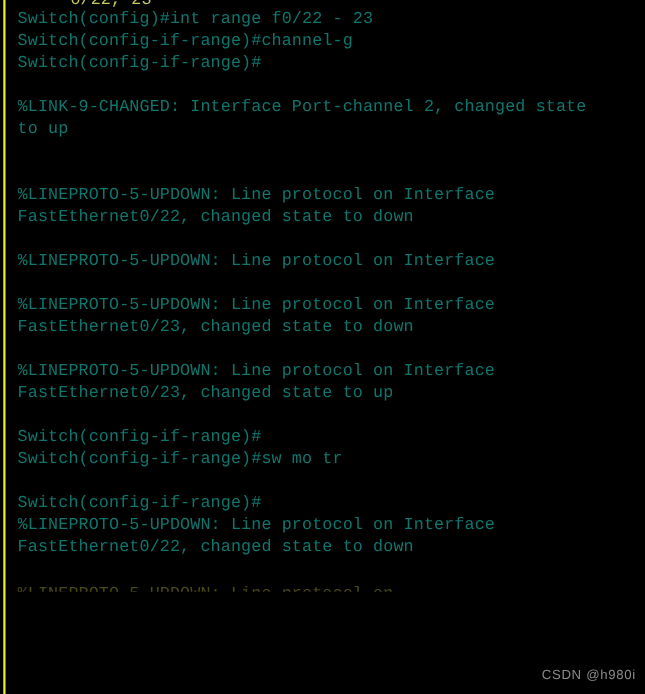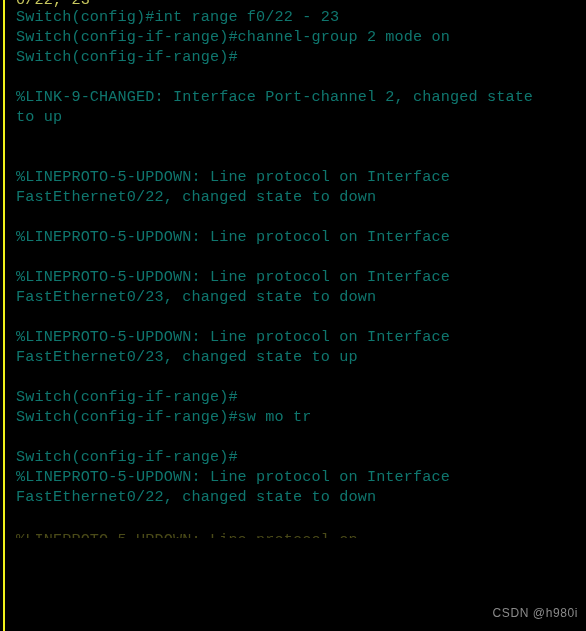--- a/index.html
+++ b/index.html
@@ -47,20 +47,21 @@
     color: #0f766e;
     white-space: pre;
     overflow: hidden;
   }
 
   
   #console-output li.clipped-top {
     height: 7px;
     line-height: 0px;
     color: #c9c95e;
+    margin-left: 48px;
   }
 
   
   #console-output li.clipped-bottom {
     height: 11px;
     line-height: 26px;
     color: #4a4a18;
   }
 
   #console-output li.blank {
@@ -82,21 +83,21 @@
 </head>
 <body>
 
 <div id="terminal-window">
 
   <div id="left-rail"></div>
 
   <ul id="console-output">
       <li class="clipped-top">0/22, 23</li>
       <li>Switch(config)#int range f0/22 - 23</li>
-      <li>Switch(config-if-range)#channel-group 2 mode on</li>
+      <li>Switch(config-if-range)#channel-g</li>
       <li>Switch(config-if-range)#</li>
       <li class="blank"> </li>
       <li>%LINK-9-CHANGED: Interface Port-channel 2, changed state</li>
       <li>to up</li>
       <li class="blank"> </li>
       <li class="blank"> </li>
       <li>%LINEPROTO-5-UPDOWN: Line protocol on Interface</li>
       <li>FastEthernet0/22, changed state to down</li>
       <li class="blank"> </li>
       <li>%LINEPROTO-5-UPDOWN: Line protocol on Interface</li>

